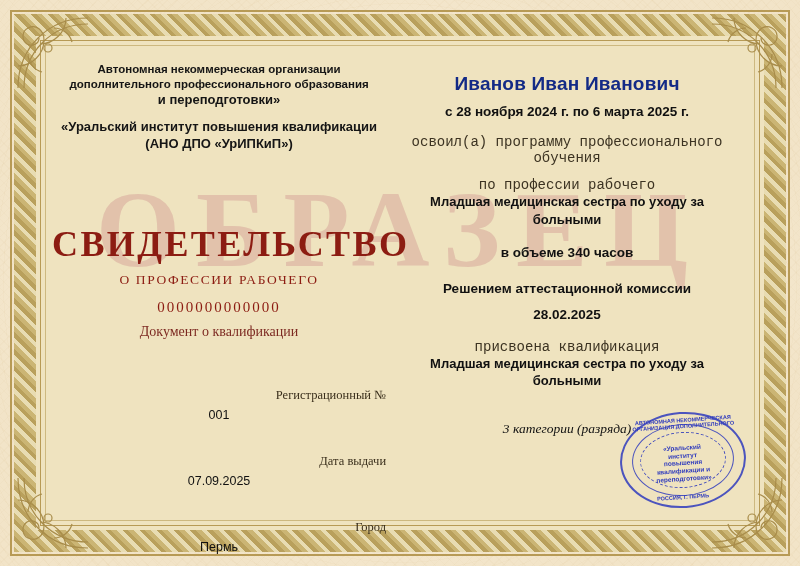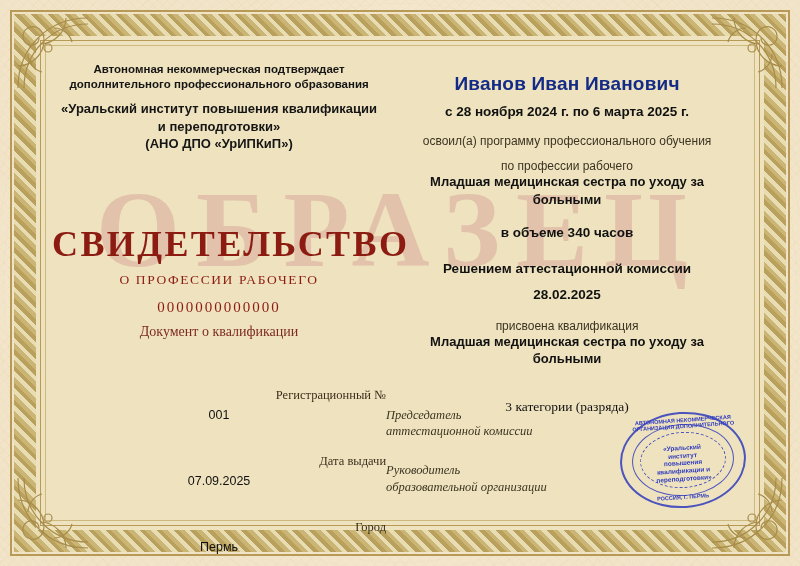--- a/index.html
+++ b/index.html
@@ -197,22 +197,22 @@
     letter-spacing: .2px;
   }
   .r-period {
     margin-top: 9px;
     font-size: 13.5px;
     font-weight: 700;
     color: #111;
   }
   .r-muted {
     margin-top: 15px;
-    font-family: Liberation Sans, sans-serif;
-    font-size: 12px;
+    font-family: Liberation Mono, monospace;
+    font-size: 14px;
     color: #3c3322;
   }
   .r-muted.tight { margin-top: 11px; }
   .r-strong {
     font-size: 13px;
     font-weight: 700;
     color: #111;
     line-height: 1.35;
   }
   .r-strong.lg { font-size: 13.5px; }
@@ -337,25 +337,25 @@
       <path d="M40 14 C48 14 56 20 58 28"></path>
       <path d="M14 40 C14 48 20 56 28 58"></path>
     </g>
   </svg>
 
   <div class="watermark">ОБРАЗЕЦ</div>
 
   <div class="content">
 
     <div class="col-left">
-      <div class="org-line">Автономная некоммерческая подтверждает</div>
+      <div class="org-line">Автономная некоммерческая организации</div>
       <div class="org-line">дополнительного профессионального образования</div>
 
+      <div class="org-name" style="margin-top:0">и переподготовки»</div>
       <div class="org-name">«Уральский институт повышения квалификации</div>
-      <div class="org-name" style="margin-top:0">и переподготовки»</div>
       <div class="org-name" style="margin-top:0">(АНО ДПО «УрИПКиП»)</div>
 
       <div class="title-main">СВИДЕТЕЛЬСТВО</div>
       <div class="title-sub">О ПРОФЕССИИ РАБОЧЕГО</div>
       <div class="serial">0000000000000</div>
       <div class="doc-kind">Документ о квалификации</div>
 
       <div class="reg-block">
         <div class="field-label">Регистрационный №</div>
         <div class="field-value">001</div>
@@ -384,28 +384,22 @@
 
       <div class="r-strong lg" style="margin-top:16px">в объеме 340 часов</div>
 
       <div class="r-strong lg" style="margin-top:18px">Решением аттестационной комиссии</div>
       <div class="r-strong lg" style="margin-top:7px">28.02.2025</div>
 
       <div class="r-muted">присвоена квалификация</div>
       <div class="r-strong">Младшая медицинская сестра по уходу за</div>
       <div class="r-strong" style="margin-top:0">больными</div>
 
-      <div class="r-strong lg" style="margin-top:30px; font-weight:400; font-family:'Liberation Serif', serif; font-size:13.5px;">3 категории (разряда)</div>
-
-      <div class="sign-area">
-        <div class="sign-line">Председатель</div>
-        <div class="sign-line">аттестационной комиссии</div>
-        <div class="sign-line second">Руководитель</div>
-        <div class="sign-line">образовательной организации</div>
-      </div>
+      <div class="r-strong lg" style="margin-top:30px; font-weight:400; font-family:'Liberation Serif', serif; font-size:13.5px;font-style:italic;">3 категории (разряда)</div>
+
 
       <div class="stamp">
         <div class="stamp-ring"></div>
         <div class="stamp-ring inner"></div>
         <div class="stamp-ring inner2"></div>
         <div class="stamp-top">АВТОНОМНАЯ НЕКОММЕРЧЕСКАЯ ОРГАНИЗАЦИЯ ДОПОЛНИТЕЛЬНОГО</div>
         <div class="stamp-text">
           <div>«Уральский</div>
           <div>институт</div>
           <div>повышения</div>

